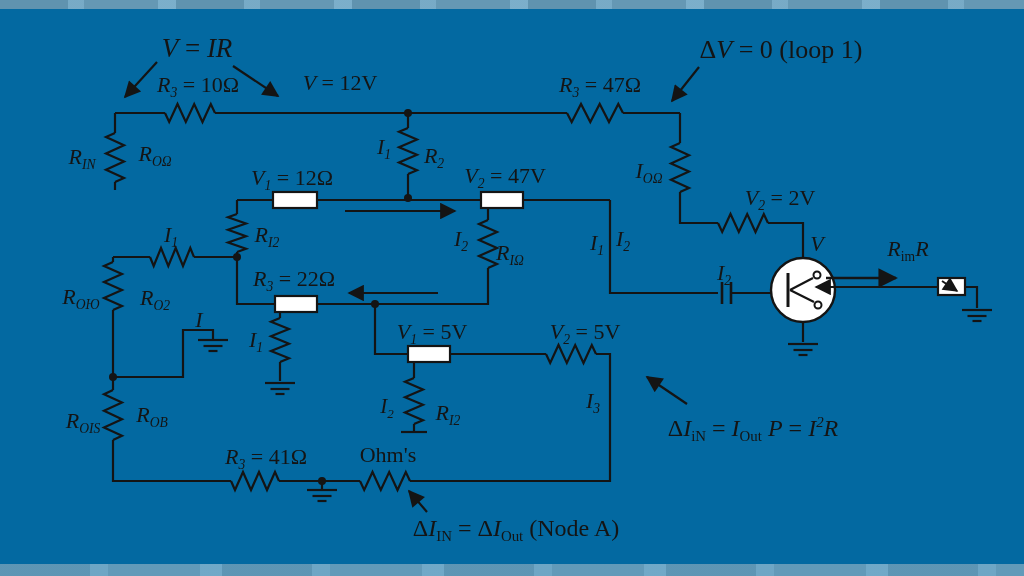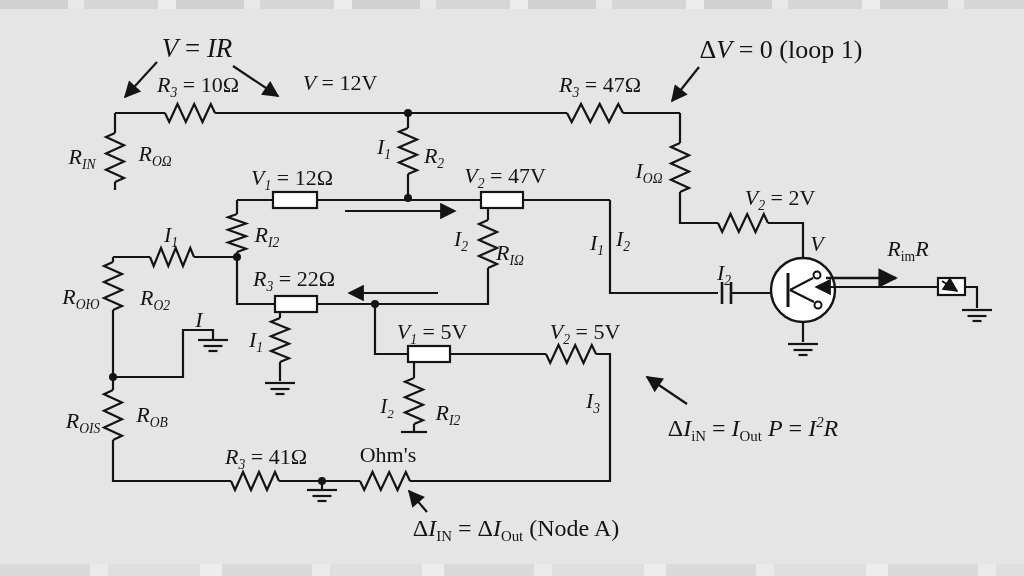--- a/index.html
+++ b/index.html
@@ -1,16 +1,16 @@
 <!DOCTYPE html>
 <html><head>
 <meta charset="utf-8">
 <style>
   html,body{margin:0;padding:0;background:#ffffff;}
-  .stage{position:relative;width:1024px;height:576px;background:#e5e5e5;overflow:hidden;
+  .stage{position:relative;width:1024px;height:576px;background:#0369a1;overflow:hidden;
          font-family:"Liberation Serif","DejaVu Serif",serif;}
   .edge-strip{position:absolute;left:0;width:1024px;pointer-events:none;}
   .edge-strip.top{top:0;height:9px;opacity:.5;
     background:repeating-linear-gradient(90deg,#bdbdbd 0 68px,#ececec 68px 84px,#c7c7c7 84px 158px,#f4f4f4 158px 176px);}
   .edge-strip.bottom{top:564px;height:12px;opacity:.45;
     background:repeating-linear-gradient(90deg,#cccccc 0 90px,#f1f1f1 90px 108px,#d6d6d6 108px 200px,#f7f7f7 200px 222px);}
   svg{position:absolute;left:0;top:0;}
   svg .lbl{fill:#141414;}
 </style>
 </head>

